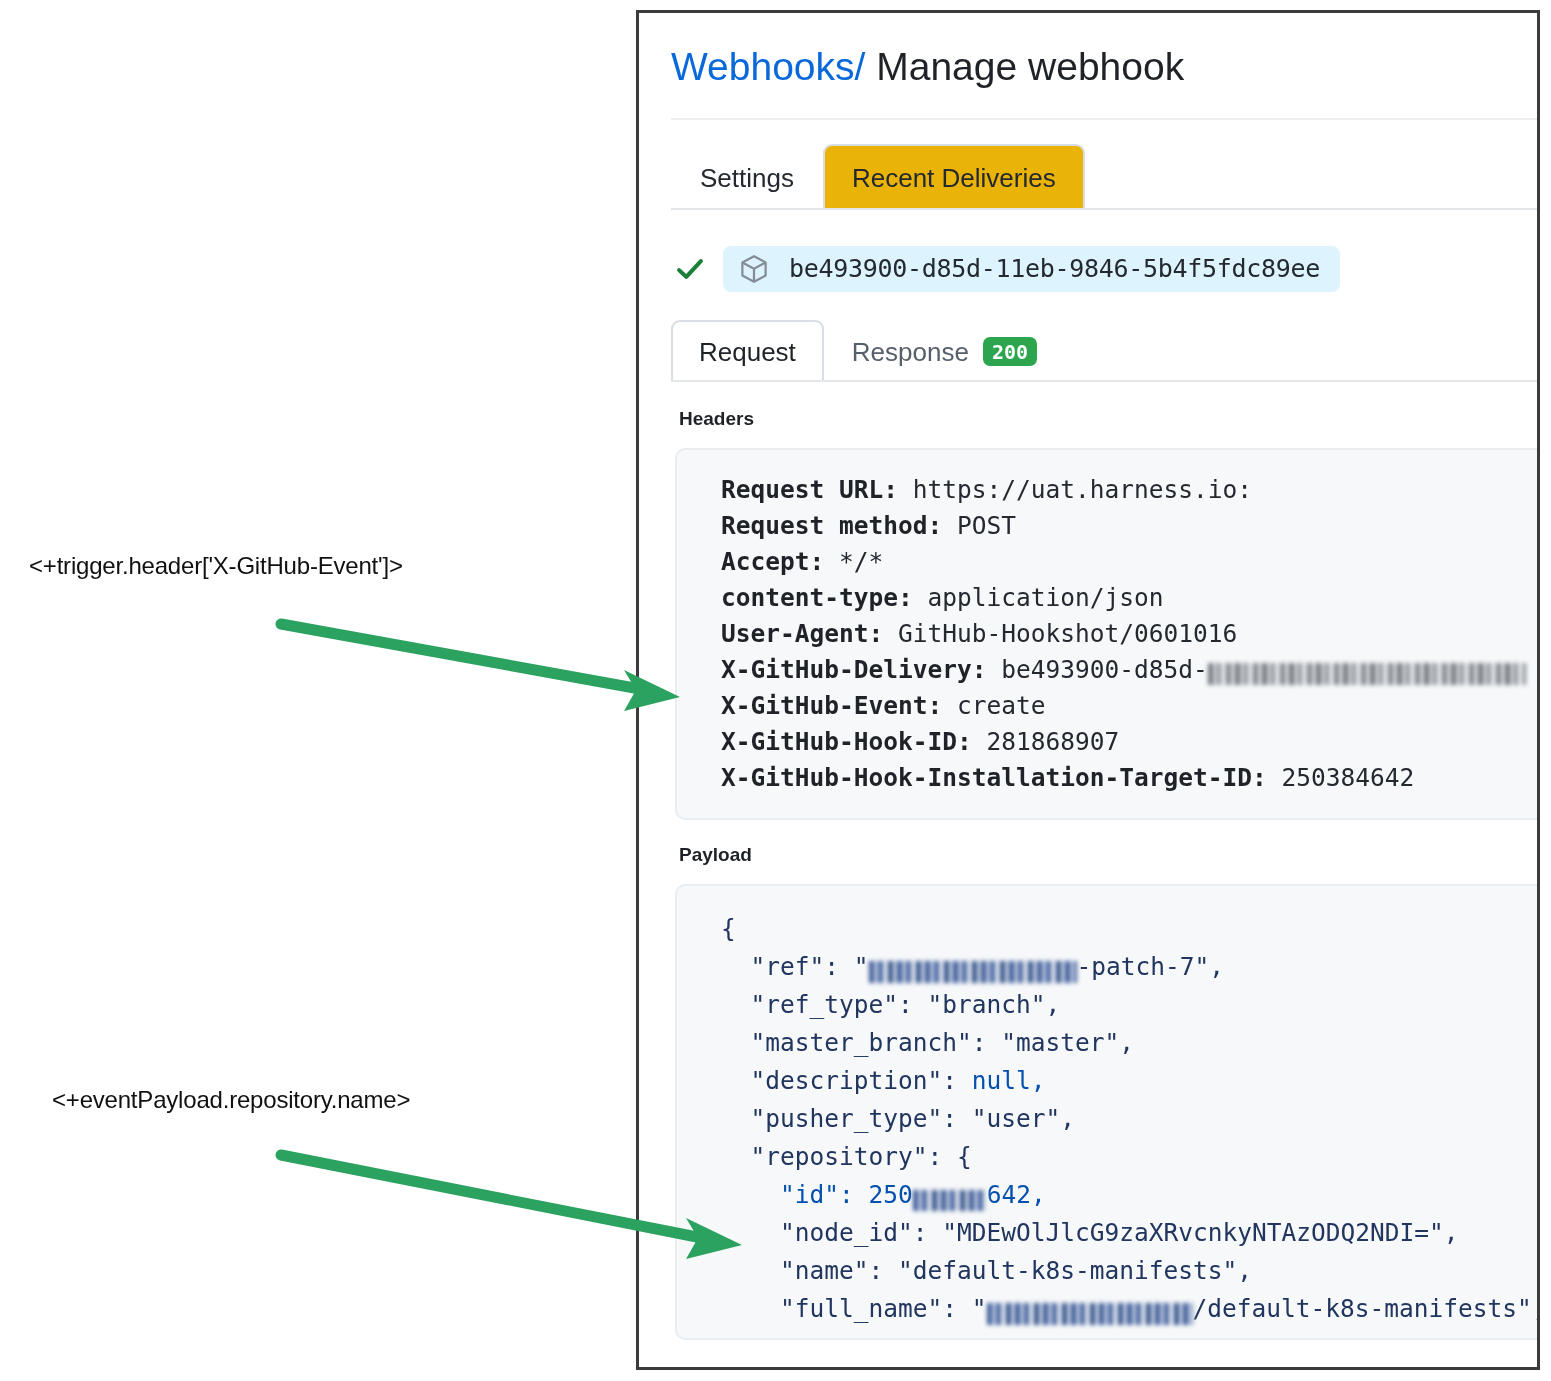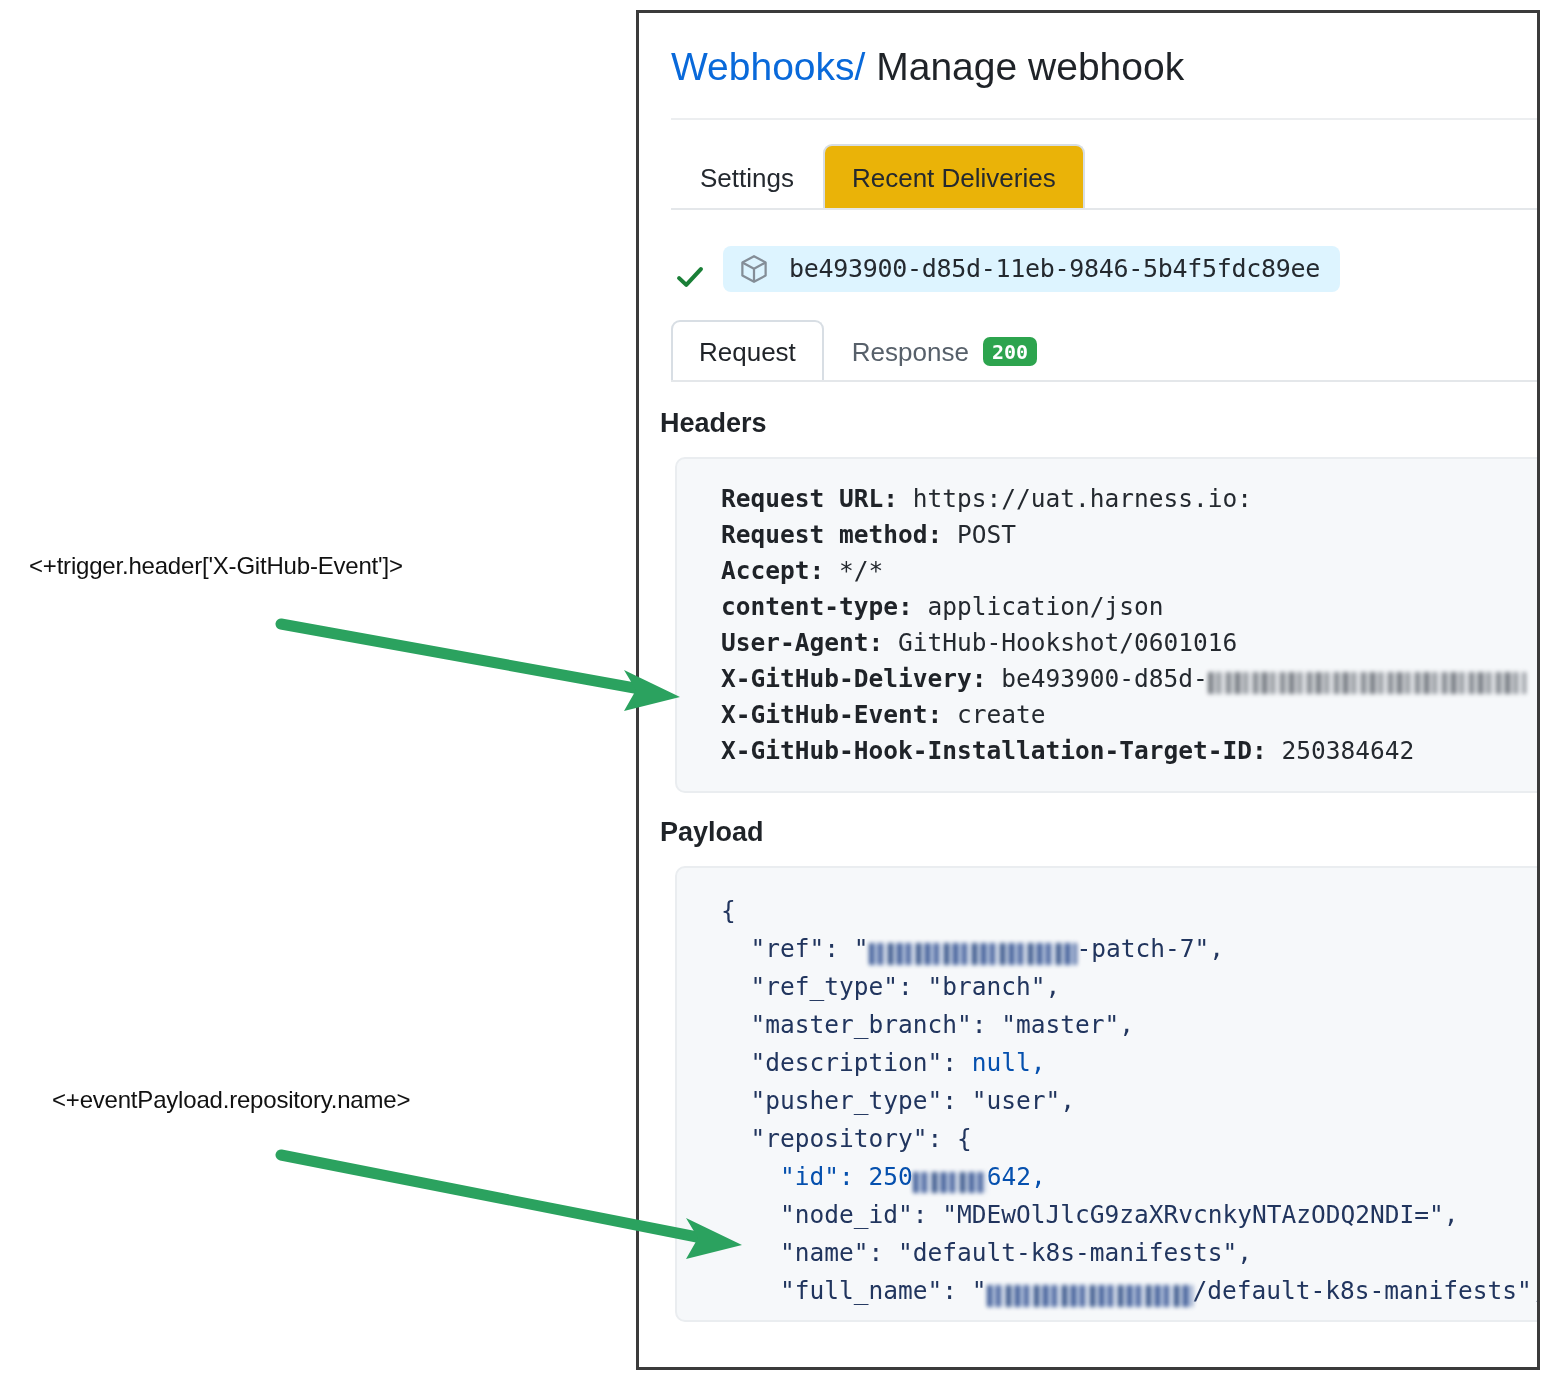--- a/index.html
+++ b/index.html
@@ -113,21 +113,21 @@
     width: 868px;
     height: 2px;
     background: #e4e7ea;
     position: relative;
     top: -2px;
   }
 
   
   .delivery-row {
     display: flex;
-    align-items: flex-end;
+    align-items: center;
     margin-top: 34px;
     margin-left: 36px;
     height: 46px;
   }
   .check-icon {
     width: 30px;
     height: 30px;
     margin-right: 18px;
     flex: none;
     display: block;
@@ -198,23 +198,23 @@
     margin-left: 32px;
     width: 880px;
     height: 2px;
     background: #e4e7ea;
     position: relative;
     top: -2px;
   }
 
   
   .section-title {
-    margin-left: 21px;
+    margin-left: 40px;
     margin-top: 24px;
-    font-size: 27px;
+    font-size: 19px;
     font-weight: bold;
     color: #1f2328;
   }
 
   
   .code-panel {
     margin-left: 36px;
     margin-top: 18px;
     background: #f6f8fa;
     border: 2px solid #eaedf0;
@@ -318,20 +318,21 @@
 
     <div class="section-title">Headers</div>
     <div class="code-panel" id="headers-panel">
         <div class="json-line"><span class="hdr-key">Request URL:</span><span class="hdr-val"> https://uat.harness.io:</span></div>
         <div class="json-line"><span class="hdr-key">Request method:</span><span class="hdr-val"> POST</span></div>
         <div class="json-line"><span class="hdr-key">Accept:</span><span class="hdr-val"> */*</span></div>
         <div class="json-line"><span class="hdr-key">content-type:</span><span class="hdr-val"> application/json</span></div>
         <div class="json-line"><span class="hdr-key">User-Agent:</span><span class="hdr-val"> GitHub-Hookshot/0601016</span></div>
         <div class="json-line"><span class="hdr-key">X-GitHub-Delivery:</span><span class="hdr-val"> be493900-d85d-</span><span class="redacted rd-delivery"></span></div>
         <div class="json-line"><span class="hdr-key">X-GitHub-Event:</span><span class="hdr-val"> create</span></div>
+        <div class="json-line"><span class="hdr-key">X-GitHub-Hook-ID:</span><span class="hdr-val"> 281868907</span></div>
         <div class="json-line"><span class="hdr-key">X-GitHub-Hook-Installation-Target-ID:</span><span class="hdr-val"> 250384642</span></div>
       </div>
 
     <div class="section-title">Payload</div>
     <div class="code-panel" id="payload-panel">
         <div class="json-line"><span class="j-dark">{</span></div>
         <div class="json-line"><span class="j-dark">  "ref": "</span><span class="redacted blue rd-ref"></span><span class="j-dark">-patch-7",</span></div>
         <div class="json-line"><span class="j-dark">  "ref_type": "branch",</span></div>
         <div class="json-line"><span class="j-dark">  "master_branch": "master",</span></div>
         <div class="json-line"><span class="j-dark">  "description": </span><span class="j-blue">null,</span></div>

